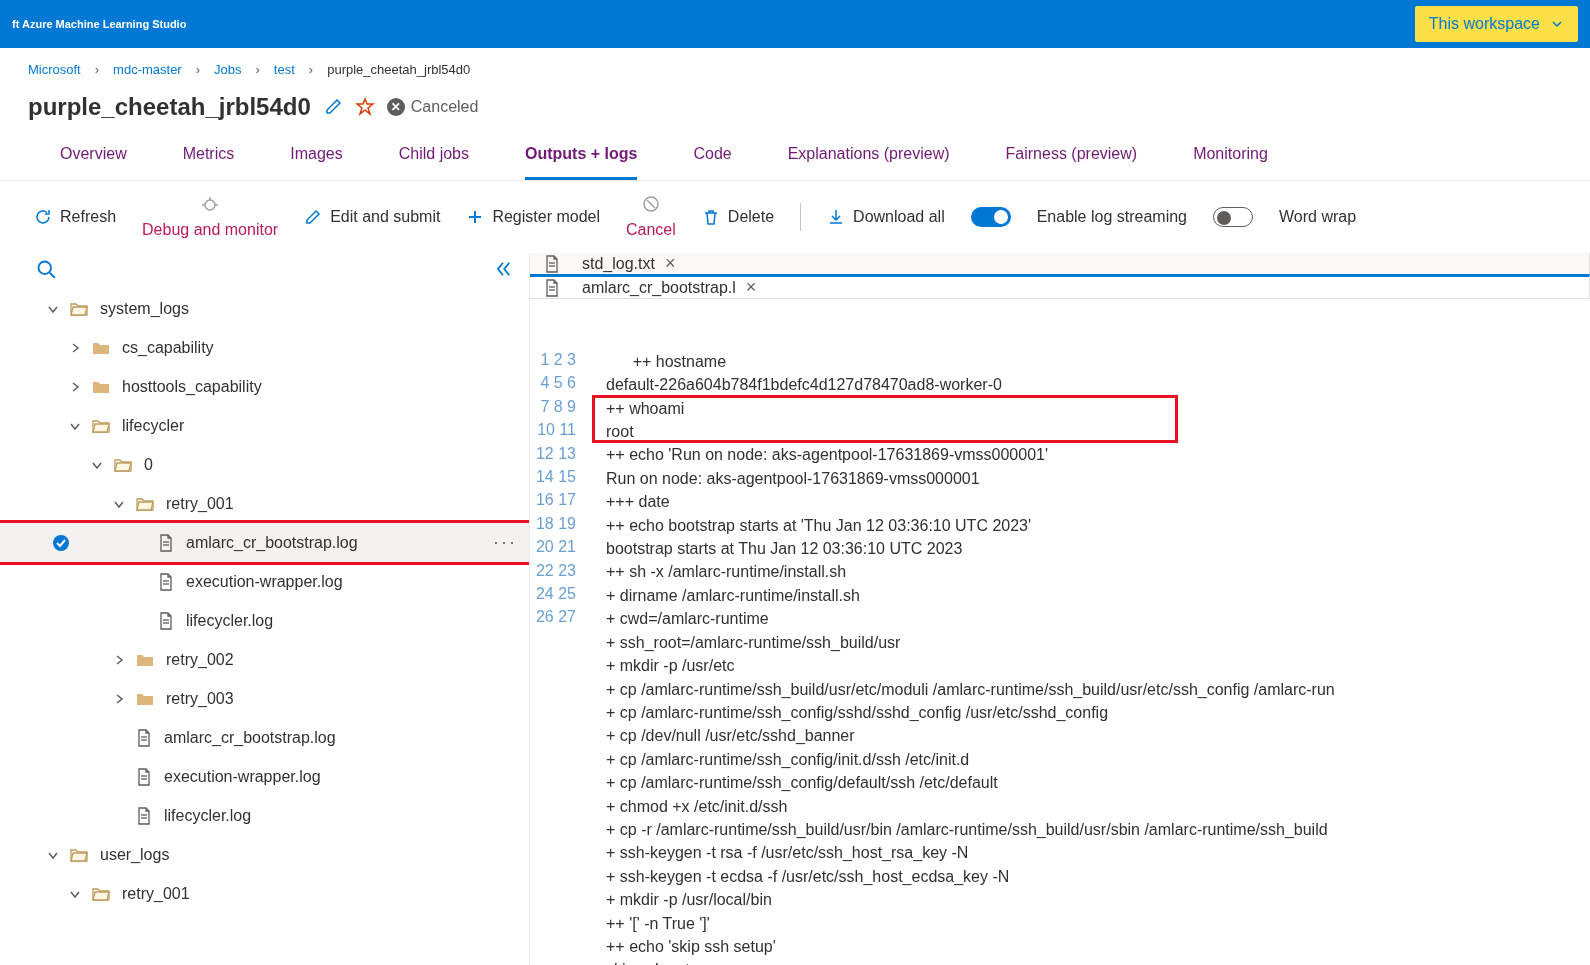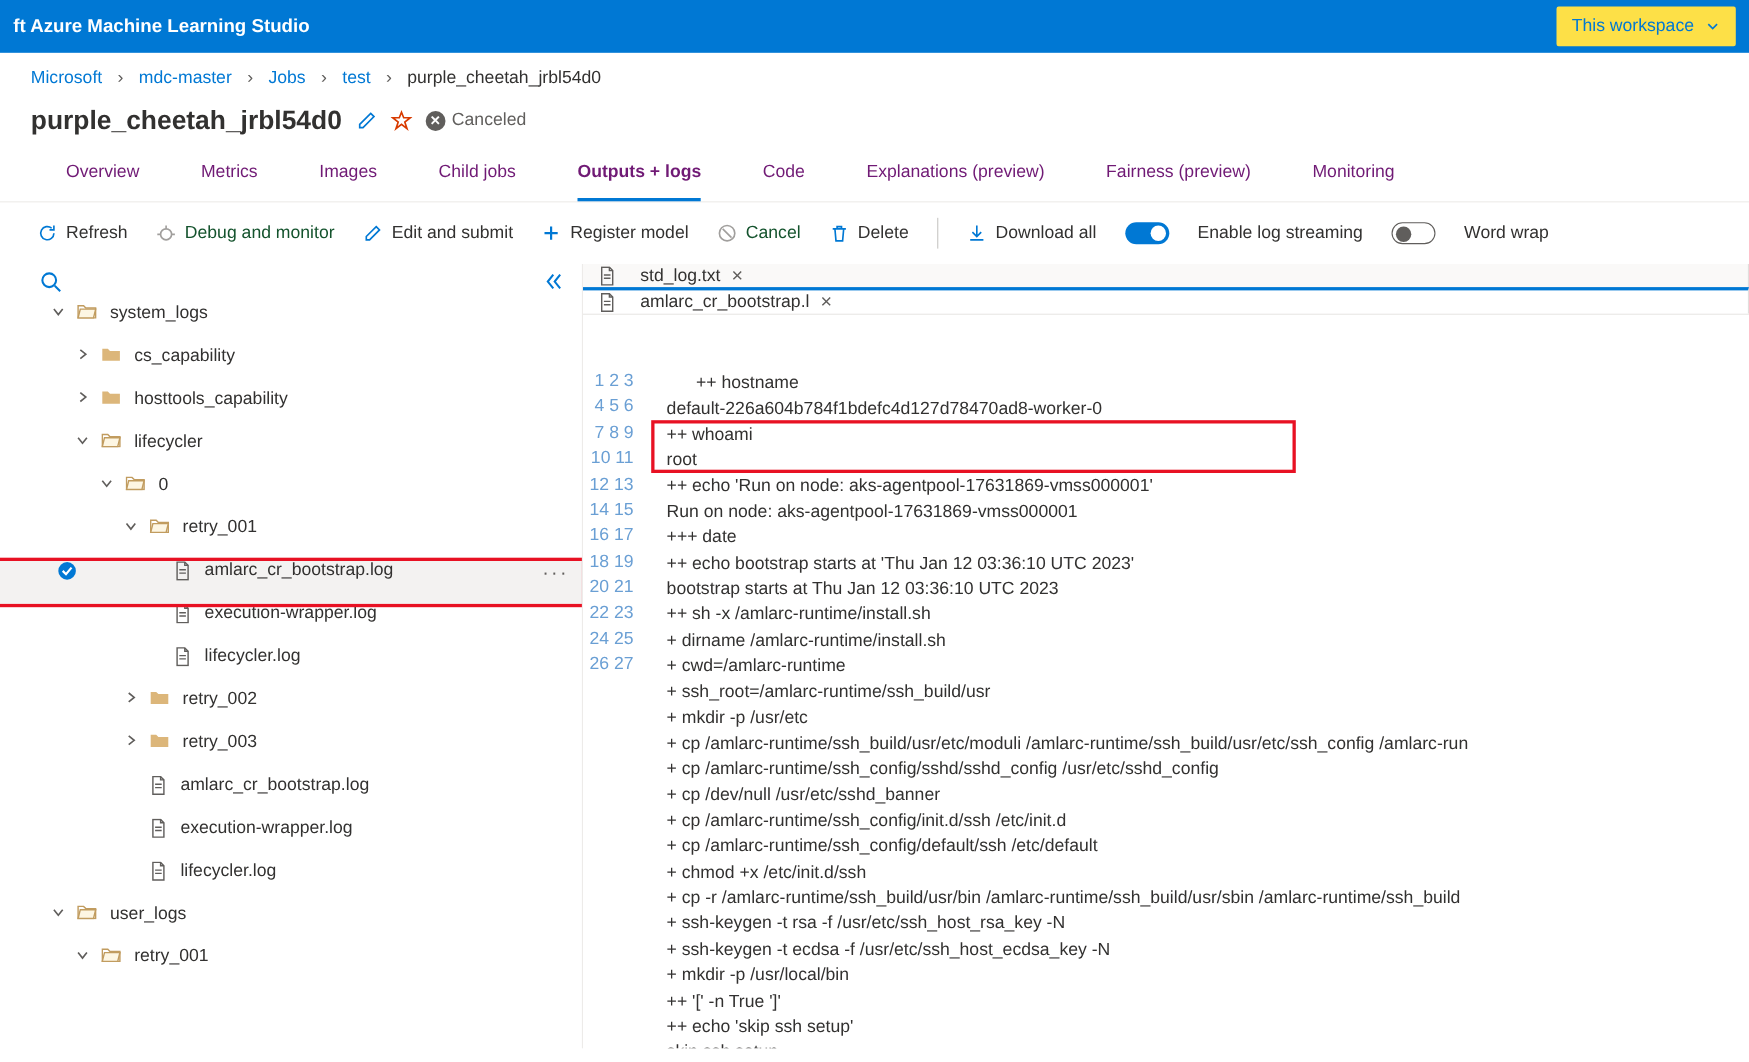--- a/index.html
+++ b/index.html
@@ -1,60 +1,60 @@
 <!DOCTYPE html>
 <html><head>
 <meta charset="utf-8">
 <style>
   * { margin: 0; padding: 0; box-sizing: border-box; font-family: "Segoe UI", -apple-system, sans-serif; }
   body { width: 1590px; height: 965px; background: #fff; overflow: hidden; font-size: 15px; color: #323130; }
 
   .top-bar { height: 48px; background: #0078d4; display: flex; align-items: center; padding: 0 12px; }
-  .brand { color: #fff; font-size: 17px; font-weight: 600; text-align: center; }
+  .brand { color: #fff; font-size: 11px; font-weight: 600; text-align: center; }
   .search-wrap { margin-left: auto; display: flex; align-items: center; gap: 12px; }
   .search-box { display: flex; align-items: center; background: #fff; border-radius: 2px; height: 36px; width: 520px; padding: 0 12px; }
   .search-box svg { flex: 0 0 18px; }
   .search-box input { border: none; outline: none; flex: 1; font-size: 16px; margin-left: 10px; color: #605e5c; }
   .scope-box { background: #fde047; height: 36px; border-radius: 2px; display: flex; align-items: center; padding: 0 14px; color: #0078d4; font-size: 16px; gap: 10px; }
 
-  .breadcrumb { display: flex; align-items: flex-start; gap: 14px; padding: 14px 28px 10px; font-size: 16px; }
+  .breadcrumb { display: flex; align-items: flex-start; gap: 14px; padding: 14px 28px 10px; font-size: 13px; }
   .breadcrumb a { color: #0078d4; text-decoration: none; }
   .breadcrumb .sep { color: #605e5c; }
   .breadcrumb .current { color: #323130; }
 
   .title-row { display: flex; align-items: center; gap: 12px; padding: 6px 28px 4px; }
   .title-row h1 { font-size: 24px; font-weight: 600; }
   .icon-btn { cursor: pointer; display: inline-flex; }
   .status-pill { display: flex; align-items: center; gap: 6px; color: #605e5c; font-size: 16px; }
   .status-circle { width: 18px; height: 18px; border-radius: 50%; background: #605e5c; display: flex; align-items: center; justify-content: center; color: #fff; font-size: 12px; font-weight: bold; }
 
   .tabs { display: flex; gap: 32px; padding: 14px 36px 0; border-bottom: 1px solid #edebe9; }
   .tab { padding: 6px 0 14px; font-size: 16px; color: #701a75; cursor: pointer; margin-left: 24px; }
   .tab.active { font-weight: 600; border-bottom: 3px solid #0078d4; }
 
   .toolbar { display: flex; align-items: center; gap: 26px; padding: 14px 34px; font-size: 16px; }
   .tool { display: flex; align-items: center; gap: 8px; cursor: pointer; color: #323130; }
-  .tool.disabled { color: #14532d; }
+  .tool.disabled { color: #be185d; flex-direction: column; }
   .tool svg { width: 18px; height: 18px; }
   .vdiv { width: 1px; height: 28px; background: #c8c6c4; }
   .switch { width: 40px; height: 20px; border-radius: 10px; position: relative; }
   .switch.on { background: #0078d4; }
   .switch.off { background: #fff; border: 1px solid #605e5c; }
   .switch .knob { width: 14px; height: 14px; border-radius: 50%; background: #fff; position: absolute; top: 3px; }
   .switch.on .knob { right: 3px; }
   .switch.off .knob { left: 3px; background: #605e5c; }
 
   .main { display: flex; height: calc(100% - 48px - 50px - 48px - 50px - 56px); }
   .side { width: 530px; border-right: 1px solid #edebe9; overflow: hidden; }
   .side-head { display: flex; align-items: center; padding: 6px 16px 6px 36px; }
   .side-head svg.search { color: #0078d4; }
   .side-head svg.collapse { margin-left: auto; color: #0078d4; }
 
   .tree { padding-top: 4px; font-size: 16px; }
-  .tree-row { display: flex; height: 39px; padding-right: 12px; cursor: pointer; }
+  .tree-row { display: flex; align-items: center; height: 39px; padding-right: 12px; cursor: pointer; }
   .tree-row.selected { background: #f3f2f1; outline: 3px solid #e81123; outline-offset: 0; position: relative; }
   .tree-row .indent { flex: 0 0 auto; }
   .tree-row svg.chev { width: 14px; height: 14px; color: #605e5c; margin: 0 10px; }
   .tree-row .spacer { width: 34px; }
   .folder-ic { width: 18px; height: 14px; margin-right: 12px; }
   .folder-ic.open { fill: #dcb67a; stroke: #c19c5f; }
   .folder-ic.closed { fill: #dcb67a; }
   .file-ic { width: 16px; height: 18px; margin-right: 12px; fill: none; stroke: #605e5c; stroke-width: 1.3; }
   .check-ic { width: 18px; height: 18px; position: absolute; left: 52px; }
   .more { margin-left: auto; color: #605e5c; font-size: 18px; letter-spacing: 2px; }

